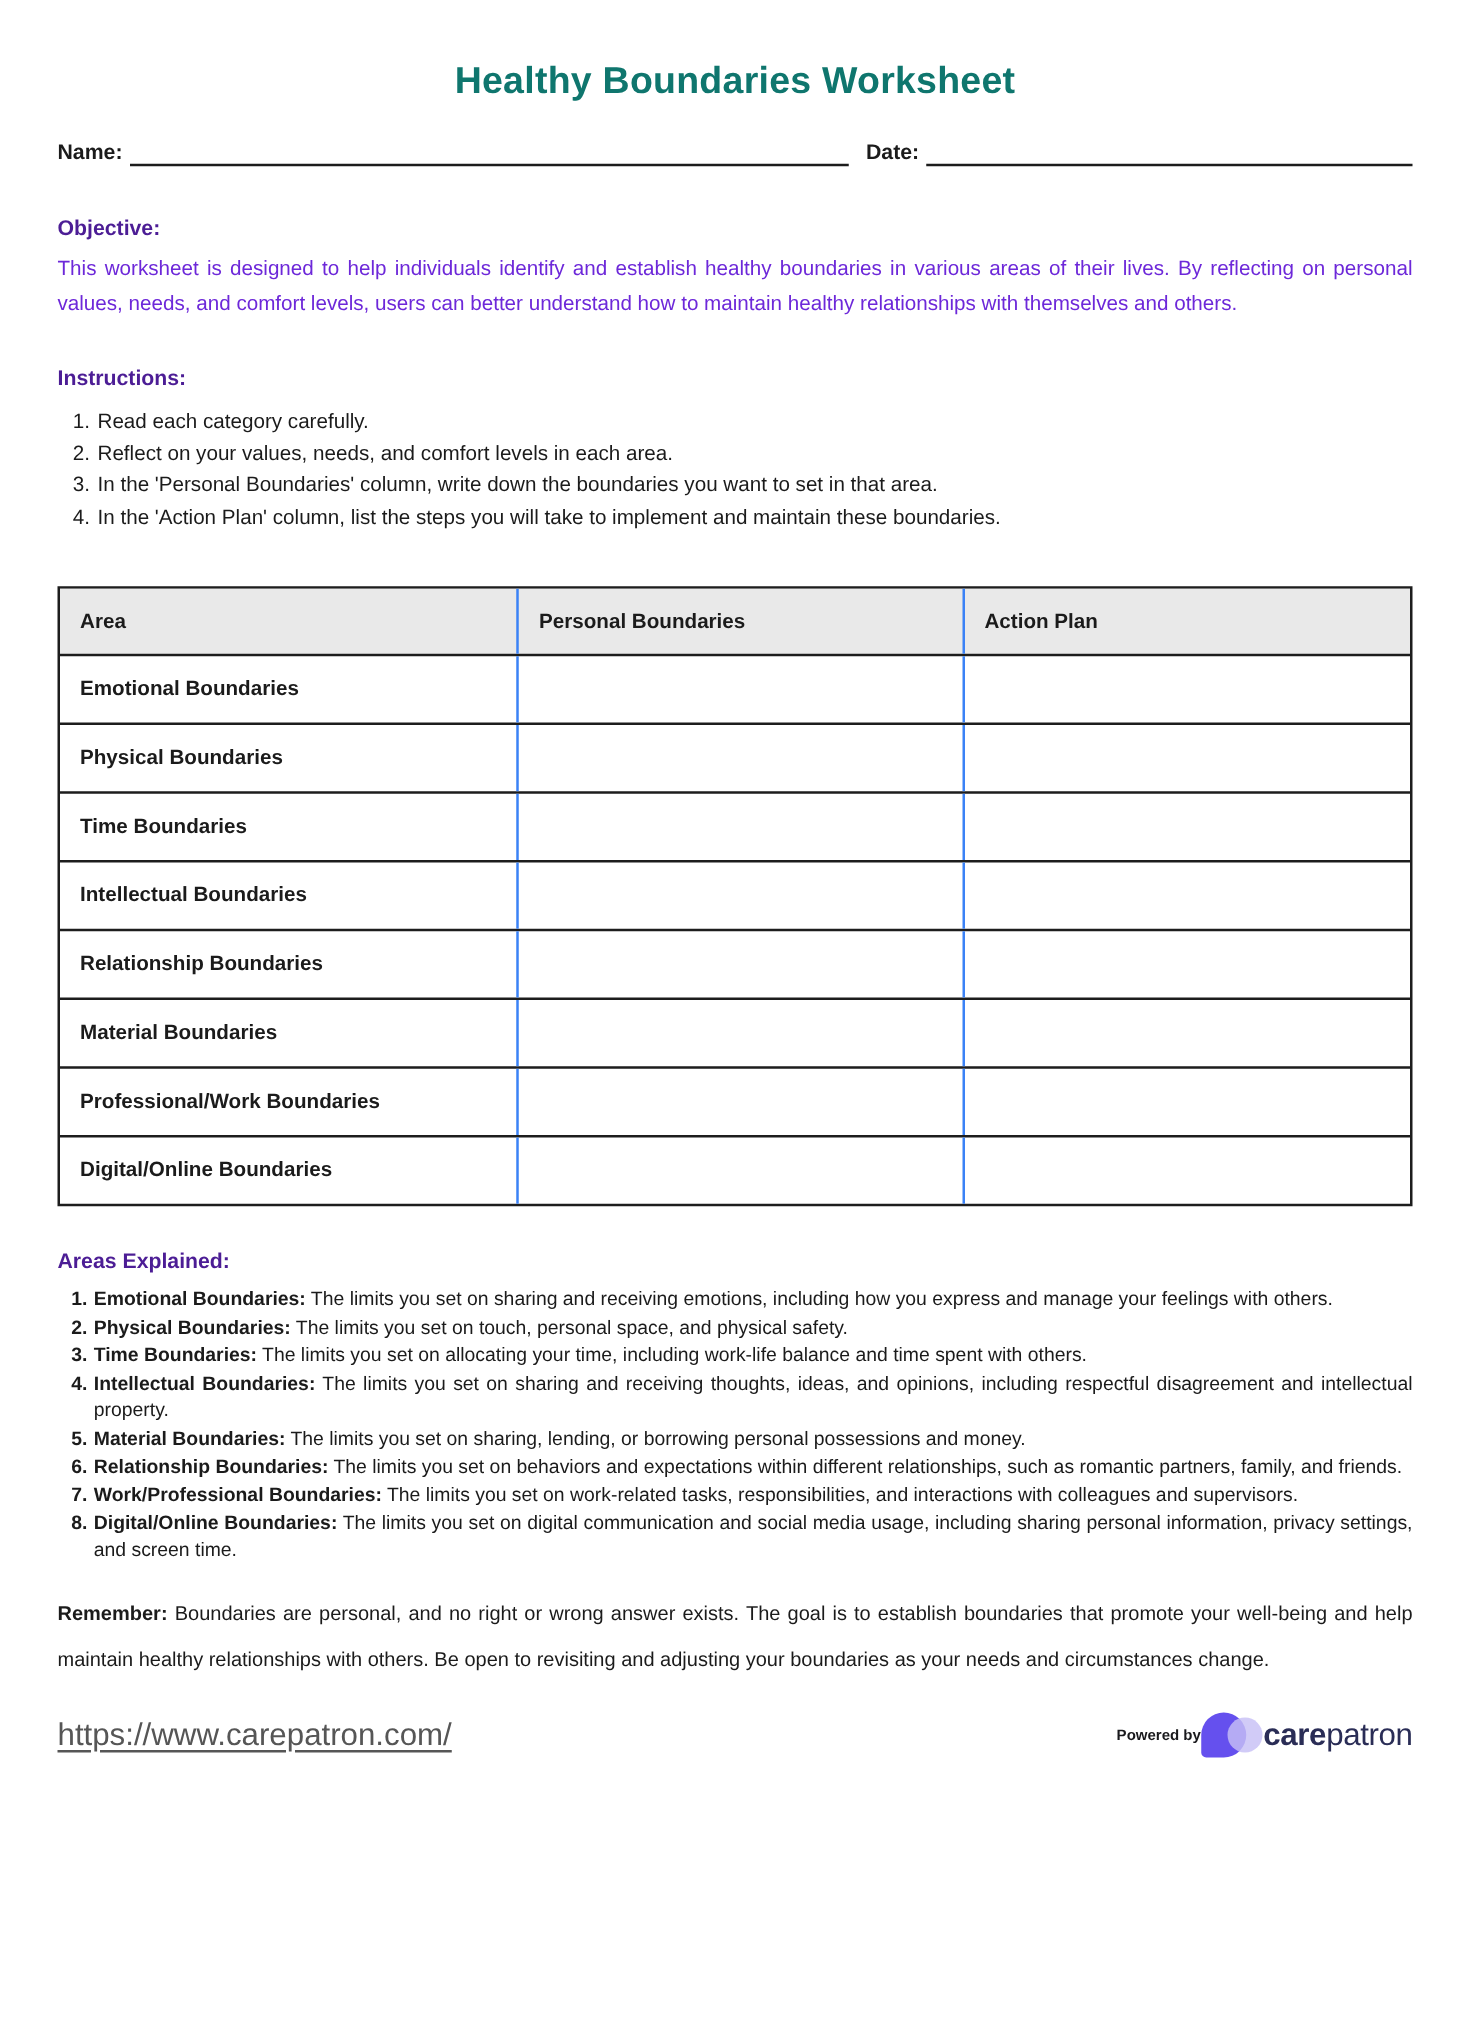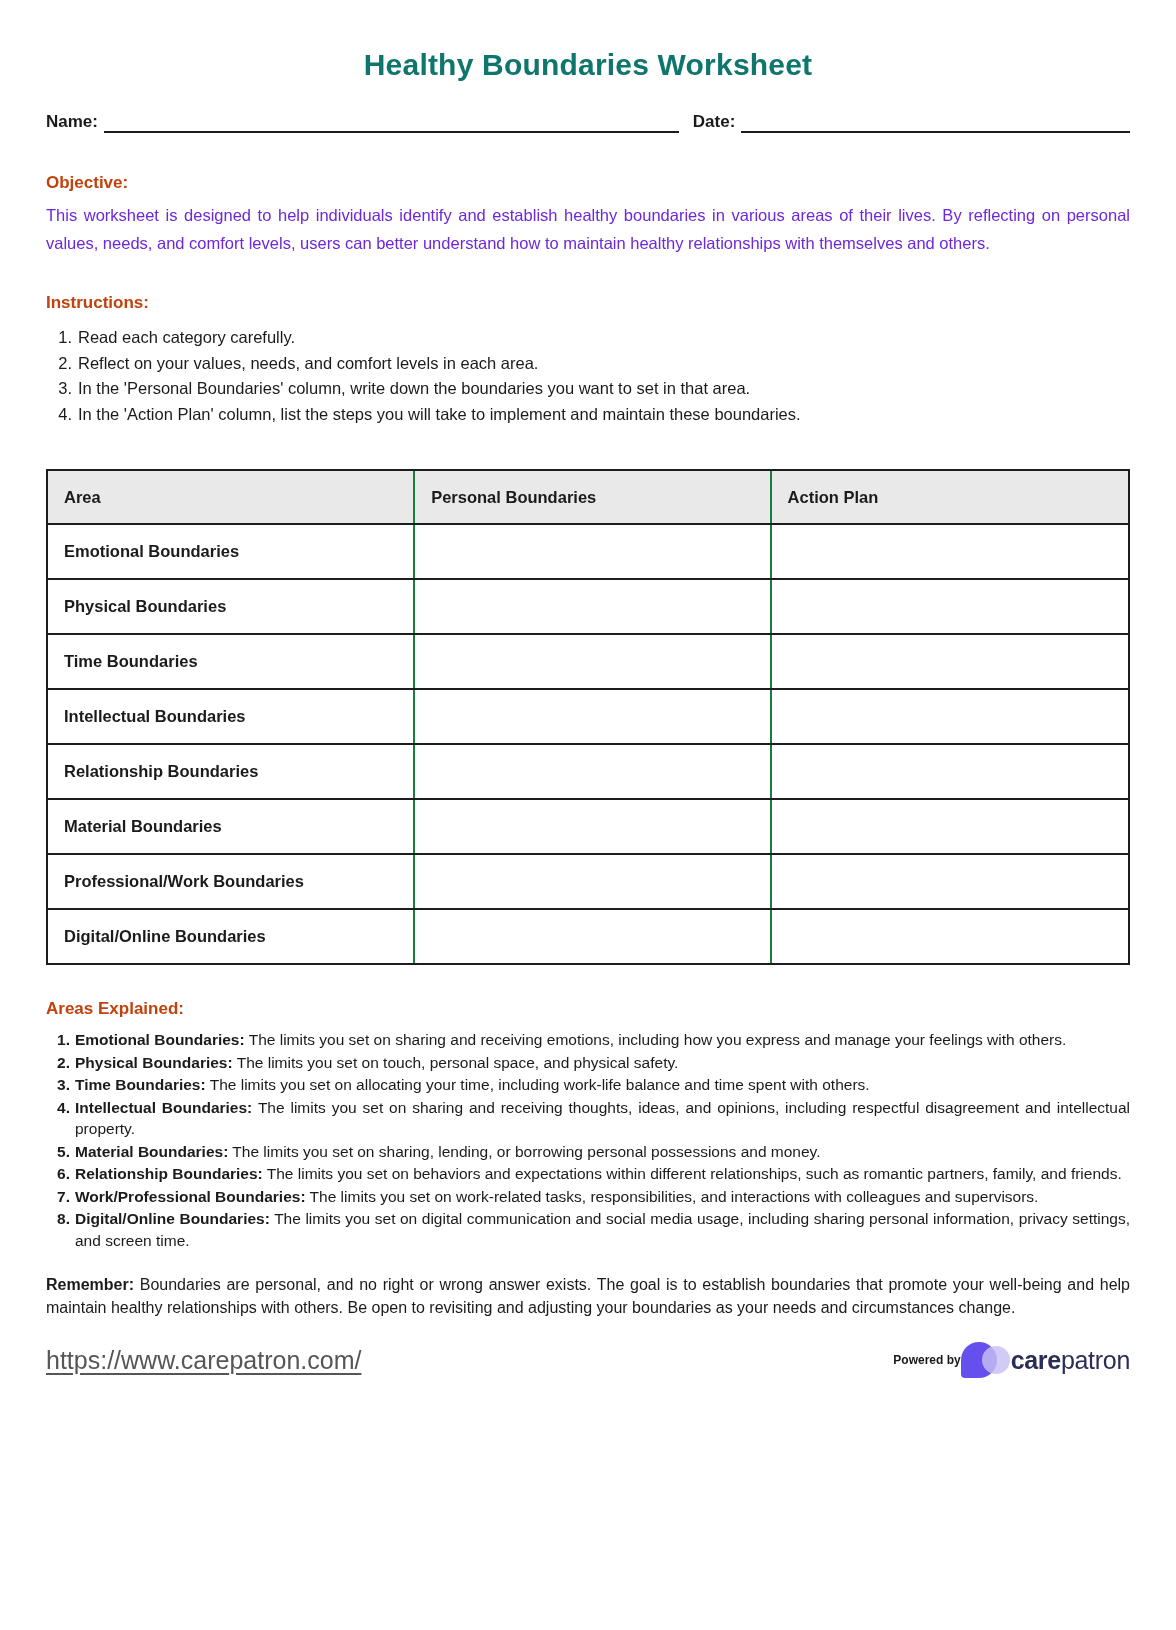--- a/index.html
+++ b/index.html
@@ -21,53 +21,53 @@
     letter-spacing: 0.2px;
   }
 
   .nd-row { display: flex; margin-top: 30px; gap: 14px; align-items: flex-end; }
   .field { display: flex; align-items: flex-end; }
   .field-name { flex: 634; }
   .field-date { flex: 438; }
   .field-label { font-weight: bold; font-size: 17px; white-space: nowrap; padding-bottom: 1px; }
   .field-line { flex: 1; border-bottom: 2px solid #1c1c1c; height: 20px; margin-left: 6px; }
 
-  .sec-heading { font-size: 17px; font-weight: bold; color: #c2410c; }
+  .sec-heading { font-size: 17px; font-weight: bold; color: #4c1d95; }
   .objective-h { margin-top: 40px; }
   .body-p {
     margin-top: 9px;
     font-size: 16.5px;
     line-height: 27.5px;
     text-align: justify;
     color: #6d28d9;
   }
 
   .instructions-h { margin-top: 36px; }
   .ilist { margin-top: 12px; font-size: 16.5px; line-height: 25.5px; }
   .ilist .item { display: flex; padding-left: 6px; }
   .ilist .num { min-width: 20px; text-align: right; margin-right: 6px; }
 
   .btable { margin-top: 42px; border: 2px solid #1d1d1d; }
   .trow { display: grid; grid-template-columns: 34% 33% 33%; }
   .trow + .trow { border-top: 2px solid #1d1d1d; }
   .thead { background: #e9e9e9; height: 52px; }
   .tbody-row { height: 55px; }
-  .tcell { padding-left: 16px; display: flex; align-items: center; border-right: 2px solid #15803d; }
+  .tcell { padding-left: 16px; display: flex; align-items: center; border-right: 2px solid #3b82f6; }
   .tcell.last { border-right: none; }
   .thead .tcell { font-weight: bold; font-size: 16.5px; }
   .tbody-row .area-cell span { font-weight: bold; font-size: 16.5px; }
 
   .areas-h { margin-top: 34px; }
   .alist { margin-top: 10px; font-size: 15.5px; line-height: 21.5px; }
   .alist .aitem { display: flex; padding-left: 6px; margin-bottom: 1px; }
   .alist .anum { min-width: 18px; text-align: right; margin-right: 5px; font-weight: bold; }
   .alist .atext { text-align: justify; }
   .b { font-weight: bold; }
 
-  .remember { margin-top: 22px; font-size: 16px; line-height: 23px; text-align: justify; }
+  .remember { margin-top: 22px; font-size: 16px; line-height: 37px; text-align: justify; }
 
   .footer { margin-top: 20px; display: flex; justify-content: space-between; align-items: center; }
   .site-link {
     font-size: 25px;
     color: #565656;
     text-decoration: underline;
     text-underline-offset: 4px;
     cursor: pointer;
   }
   .powered { display: flex; align-items: center; gap: 0; }

